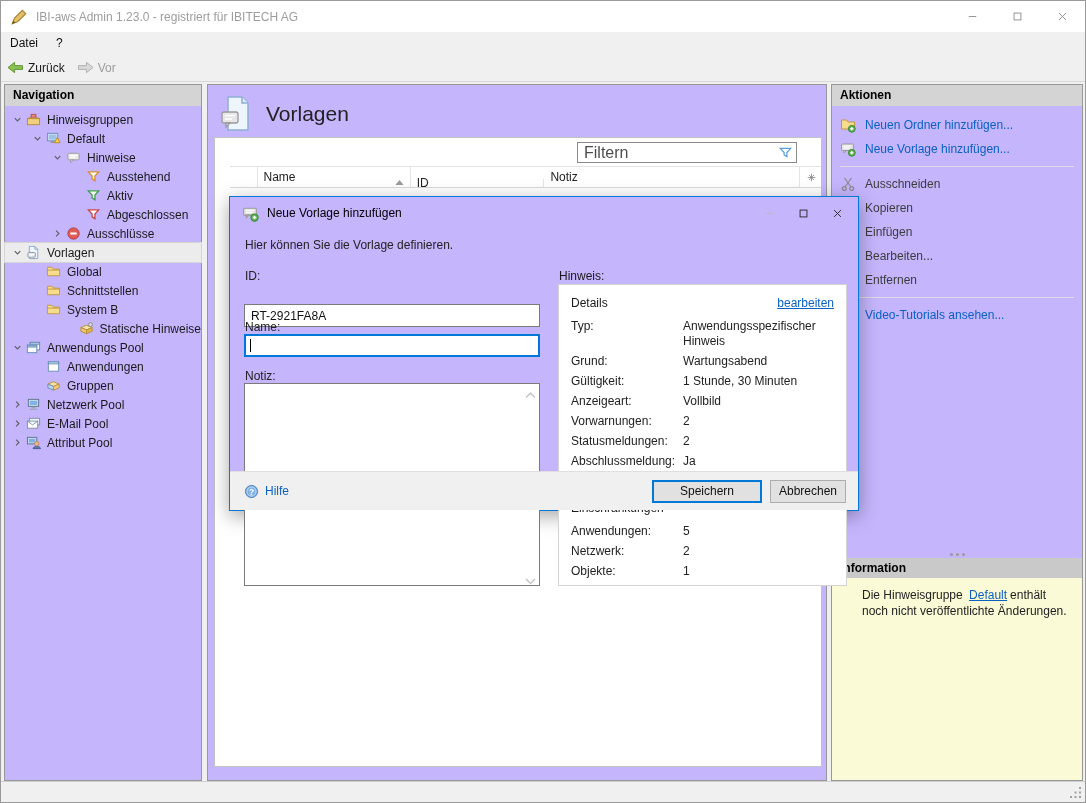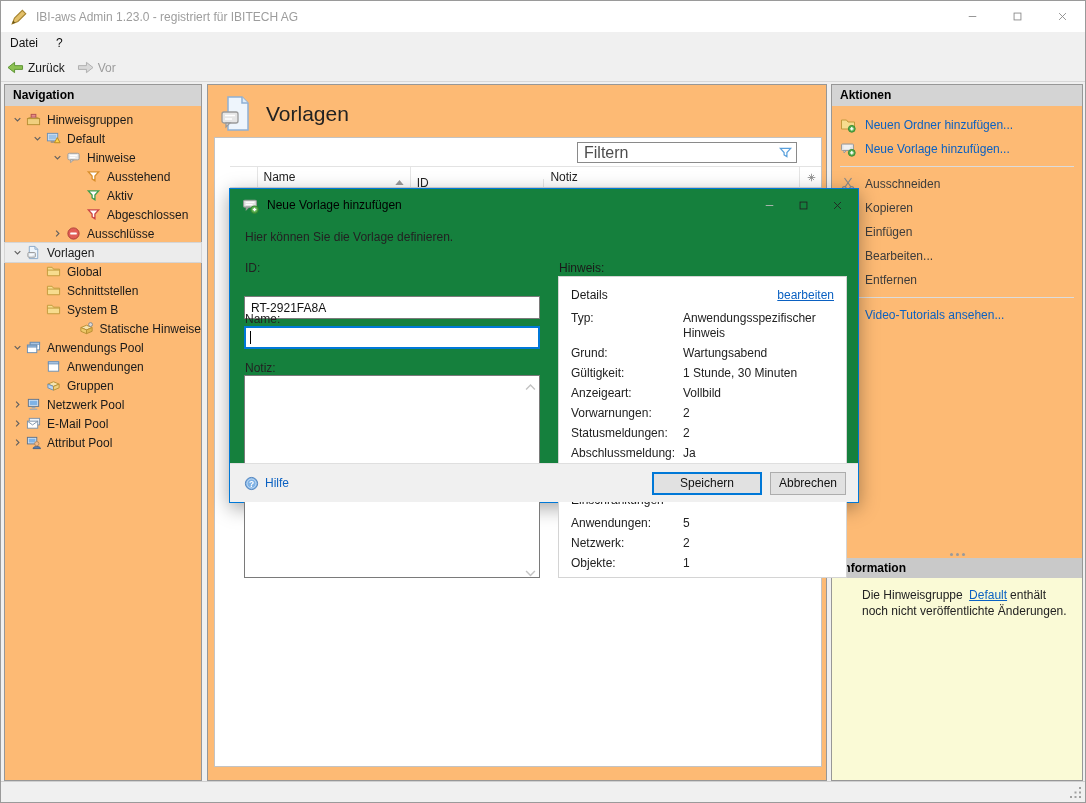--- a/index.html
+++ b/index.html
@@ -16,21 +16,21 @@
   .wbtn svg{width:11px;height:11px}
   
   #menubar{position:absolute;left:0;top:31px;right:0;height:22px;background:#f0f0f0;display:flex;align-items:center}
   .menu-item{padding:2px 9px;color:#111}
   #toolbar{position:absolute;left:0;top:53px;right:0;height:28px;background:#f0f0f0;border-bottom:1px solid #d8d8d8;display:flex;align-items:center}
   .tbtn{display:flex;align-items:center;gap:4px;padding:0 6px;height:24px}
   .tbtn svg{width:17px;height:15px}
   .tbtn.disabled{color:#9c9c9c}
 
   
-  .panel{position:absolute;top:83px;height:697px;background:#fdba74;border:1px solid #979797}
+  .panel{position:absolute;top:83px;height:697px;background:#c4b5fd;border:1px solid #979797}
   .panel-header{height:21px;background:#d4d4d4;font-weight:bold;padding:3px 8px;color:#000}
   #nav-panel{left:3px;width:198px}
   #main-panel{left:206px;width:620px}
   #right-panel{left:830px;width:252px}
 
   
   #nav-tree{padding-top:4px}
   .trow{height:19px;display:flex;align-items:center;cursor:default;white-space:nowrap}
   .trow.sel{background:#ececec;outline:1px solid #d5d5d5}
   .texp{width:17px;height:16px;display:flex;align-items:center;justify-content:center;color:#5f5f5f;flex:none}
@@ -65,21 +65,21 @@
   #splitter .dots{width:3px;height:3px;background:#9a9a9a;border-radius:50%;box-shadow:6px 0 0 #9a9a9a,-6px 0 0 #9a9a9a}
   #info-header{position:absolute;left:0;right:0;top:473px;height:20px;background:#c9c9c9;font-weight:bold;padding:3px 8px}
   #info-body{position:absolute;left:0;right:0;top:493px;bottom:0;background:#fafad6;padding:9px 8px 0 30px;line-height:16px;color:#222}
   #info-body a{color:#0b61c2;text-decoration:underline}
 
   
   #statusbar{position:absolute;left:0;right:0;bottom:0;height:21px;background:#f0f0f0;border-top:1px solid #d0d0d0}
   #grip{position:absolute;right:3px;bottom:3px;width:12px;height:12px}
 
   
-  #dialog{position:absolute;left:228px;top:187px;width:630px;height:315px;background:#15803d;border:1px solid #0078d7;box-shadow:0 5px 18px rgba(0,0,0,.35);z-index:10}
+  #dialog{position:absolute;left:228px;top:195px;width:630px;height:315px;background:#c4b5fd;border:1px solid #0078d7;box-shadow:0 5px 18px rgba(0,0,0,.35);z-index:10}
   #dlg-titlebar{position:absolute;left:0;top:0;right:0;height:32px;display:flex;align-items:center}
   #dlg-titlebar .dlgicon{width:17px;height:17px;margin:0 8px 0 12px}
   #dlg-title{font-size:12px;color:#000}
   #dlg-controls{position:absolute;right:4px;top:0;height:32px;display:flex}
   .dwbtn{width:34px;height:32px;display:flex;align-items:center;justify-content:center;color:#222}
   .dwbtn.dim{color:#b9b9b9}
   .dwbtn svg{width:11px;height:11px}
   #dlg-subtitle{position:absolute;left:15px;top:41px;color:#222}
   .fld-label{position:absolute;left:15px;color:#222}
   .fld-input{position:absolute;left:14px;width:296px;height:23px;border:1px solid #7a7a7a;padding:3px 6px;font-size:12px;font-family:inherit;color:#111;background:#fff}

